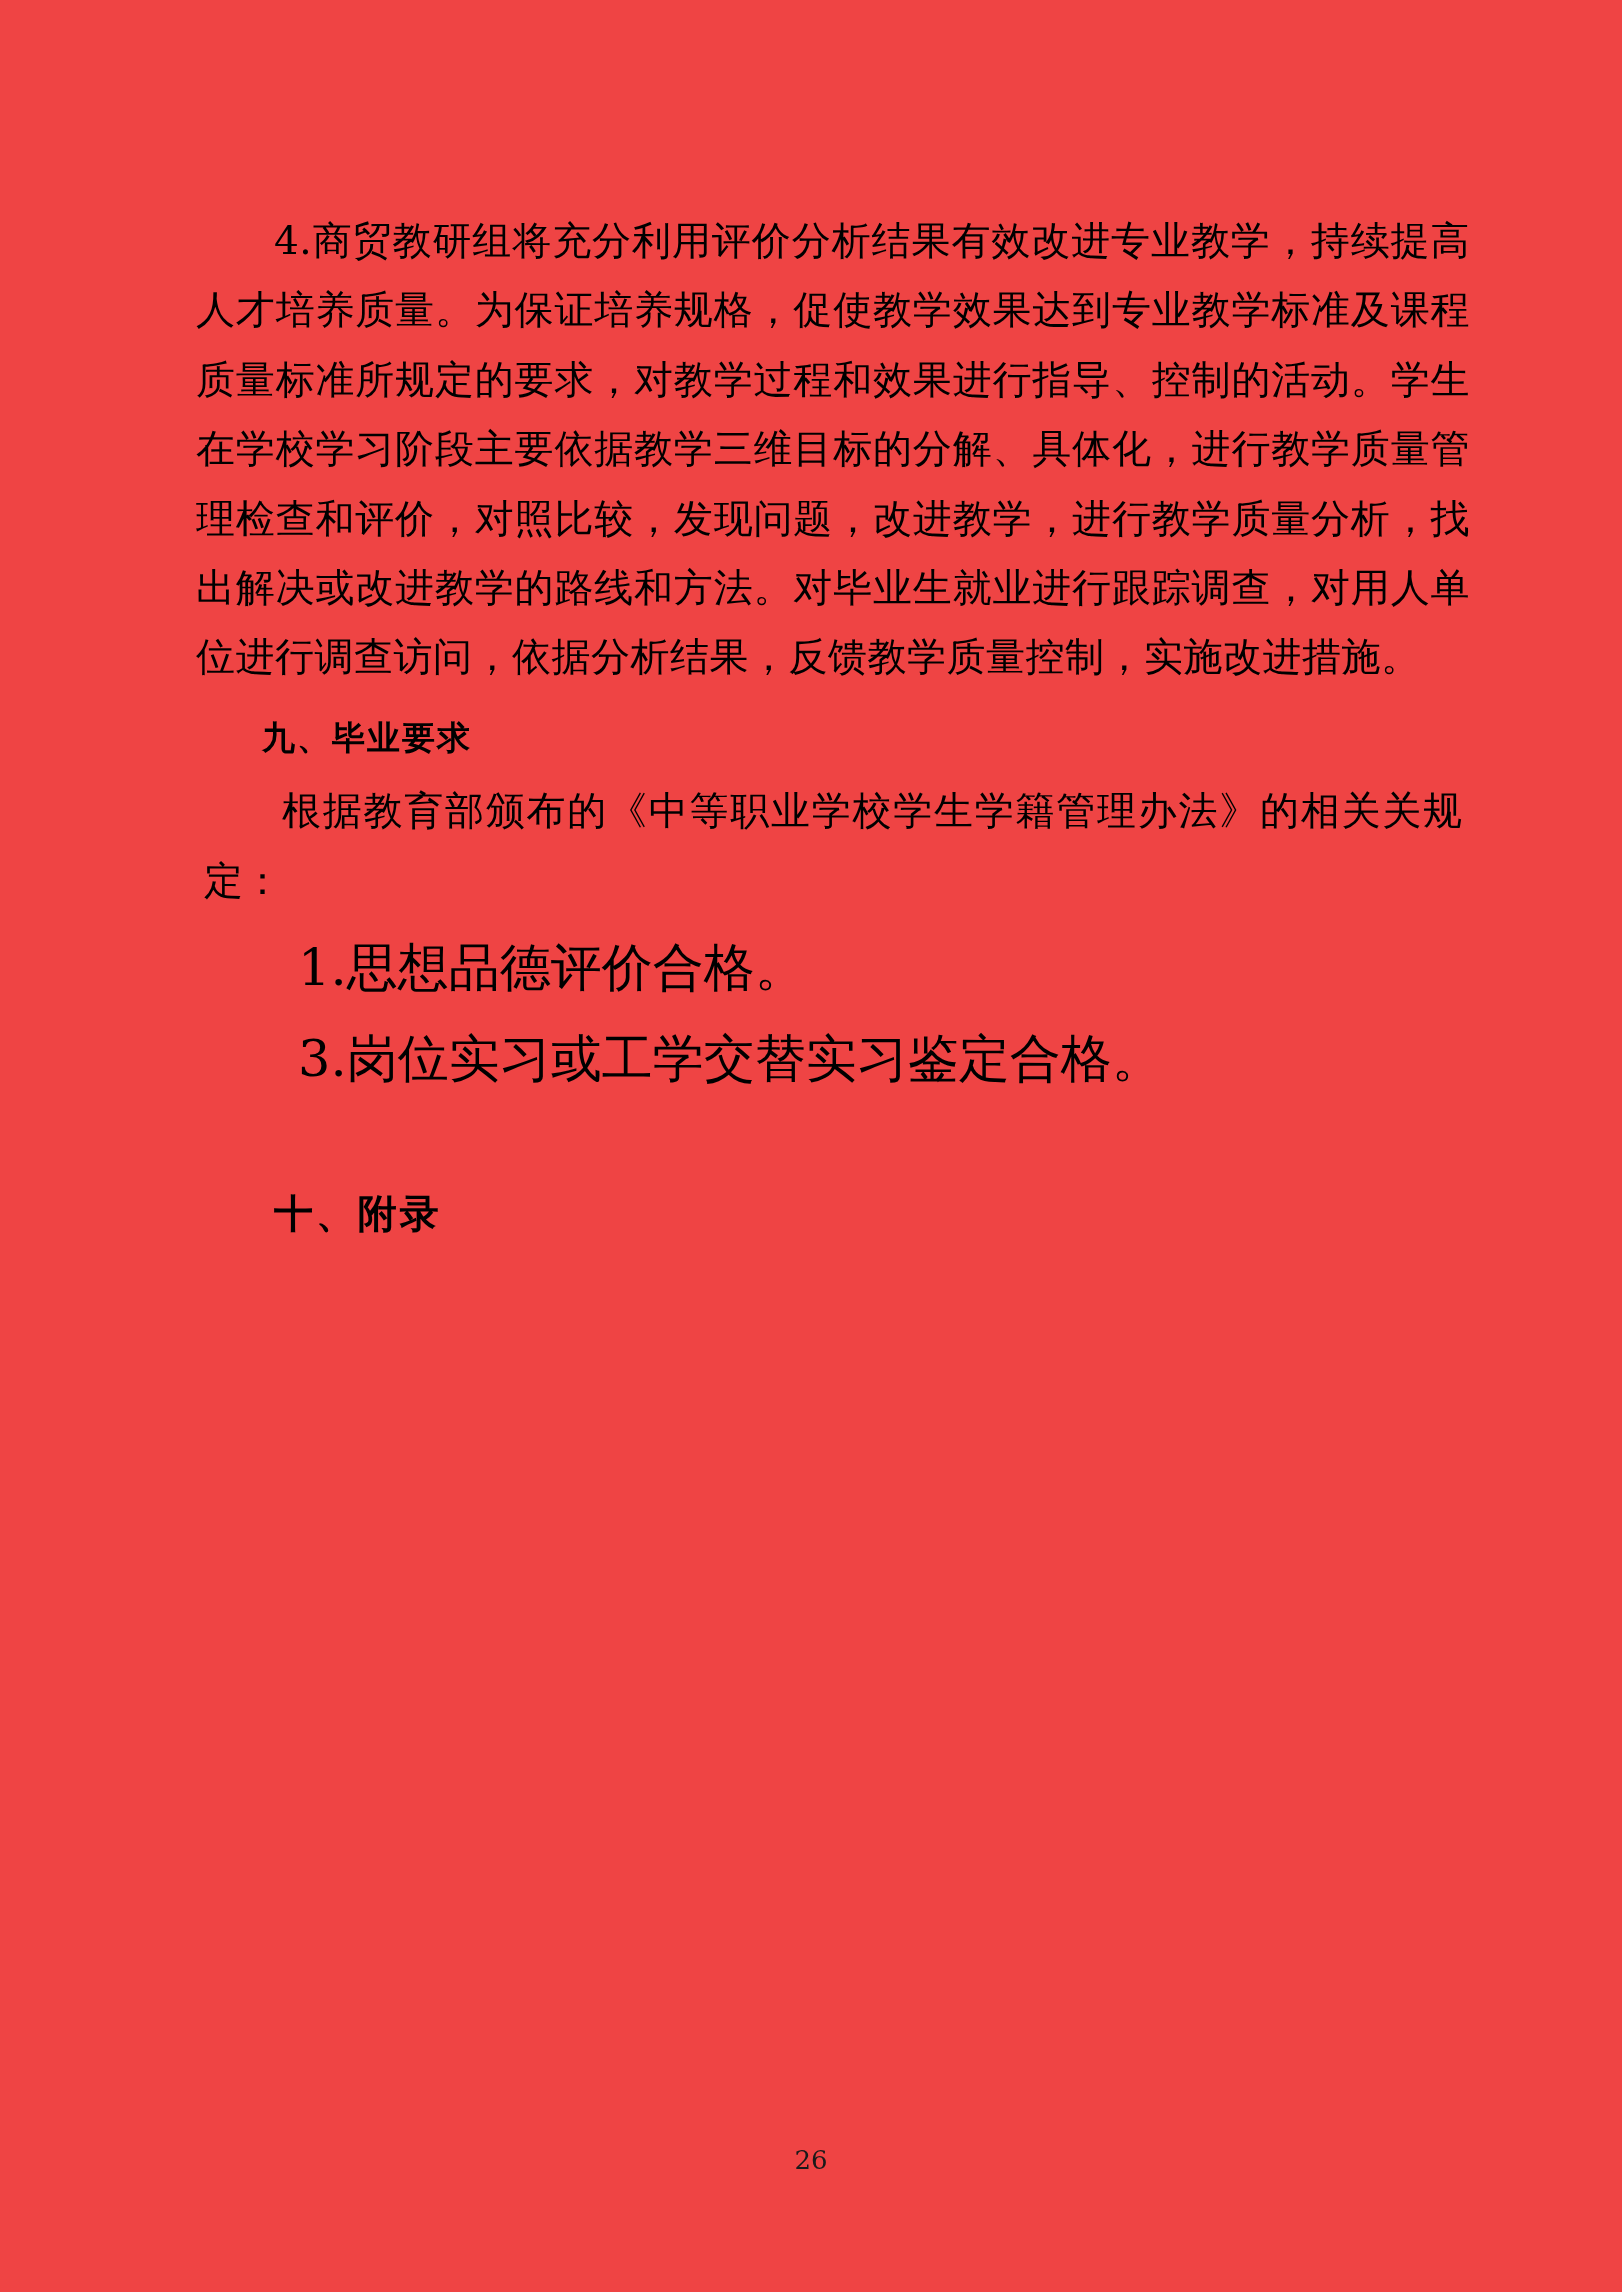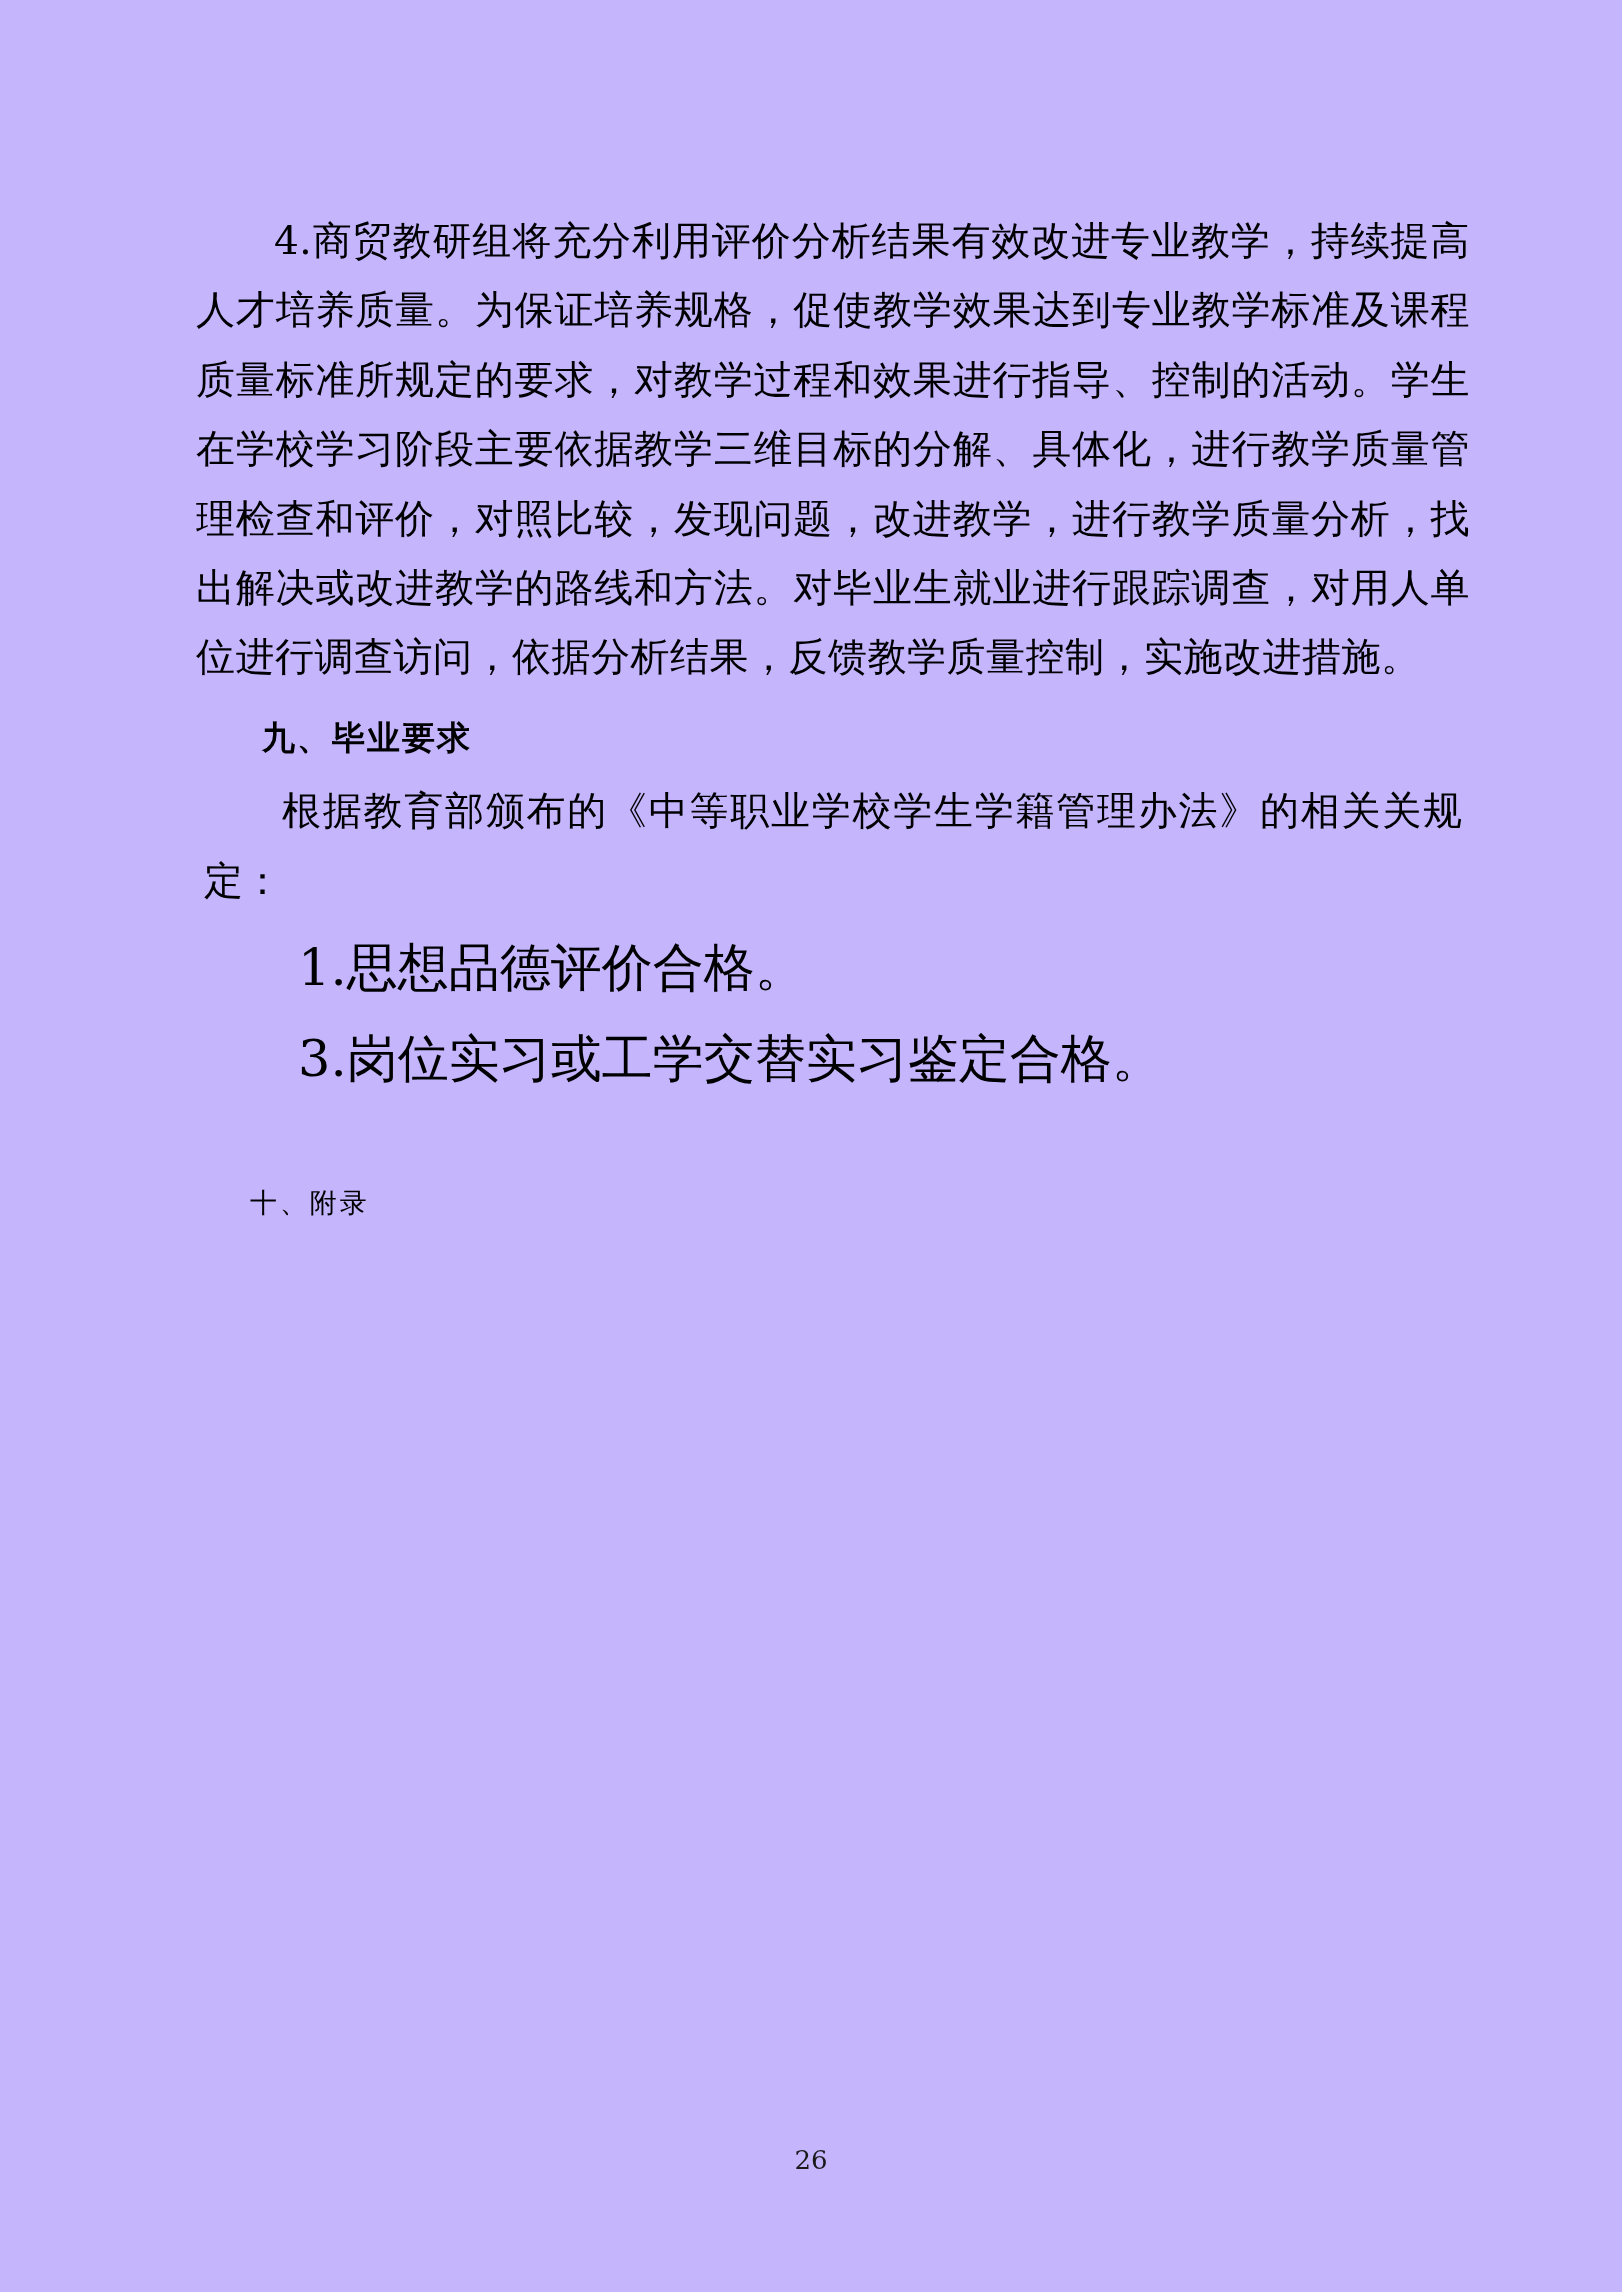--- a/index.html
+++ b/index.html
@@ -9,21 +9,21 @@
   }
   body {
     font-family: "DejaVu Serif", serif;
     color: #000000;
   }
   .page {
     position: relative;
     width: 1622px;
     height: 2293px;
     margin: 0 auto;
-    background: #c4b5fd;
+    background: #ef4444;
     box-sizing: border-box;
     overflow: hidden;
   }
   .content {
     position: absolute;
     left: 196px;
     top: 206px;
     width: 1274px;
   }
   .para {
@@ -56,22 +56,22 @@
     padding: 0;
     list-style: none;
   }
   .list li {
     font-size: 51px;
     line-height: 1.78;
     text-indent: 2em;
     margin: 0;
   }
   .heading-appendix {
-    font-size: 27px;
-    font-weight: normal;
+    font-size: 39px;
+    font-weight: bold;
     line-height: 1.78;
     margin: 74px 0 0 0;
     text-indent: 2em;
     letter-spacing: 2.9px;
   }
   .footer {
     position: absolute;
     left: 0;
     right: 0;
     bottom: 118px;

